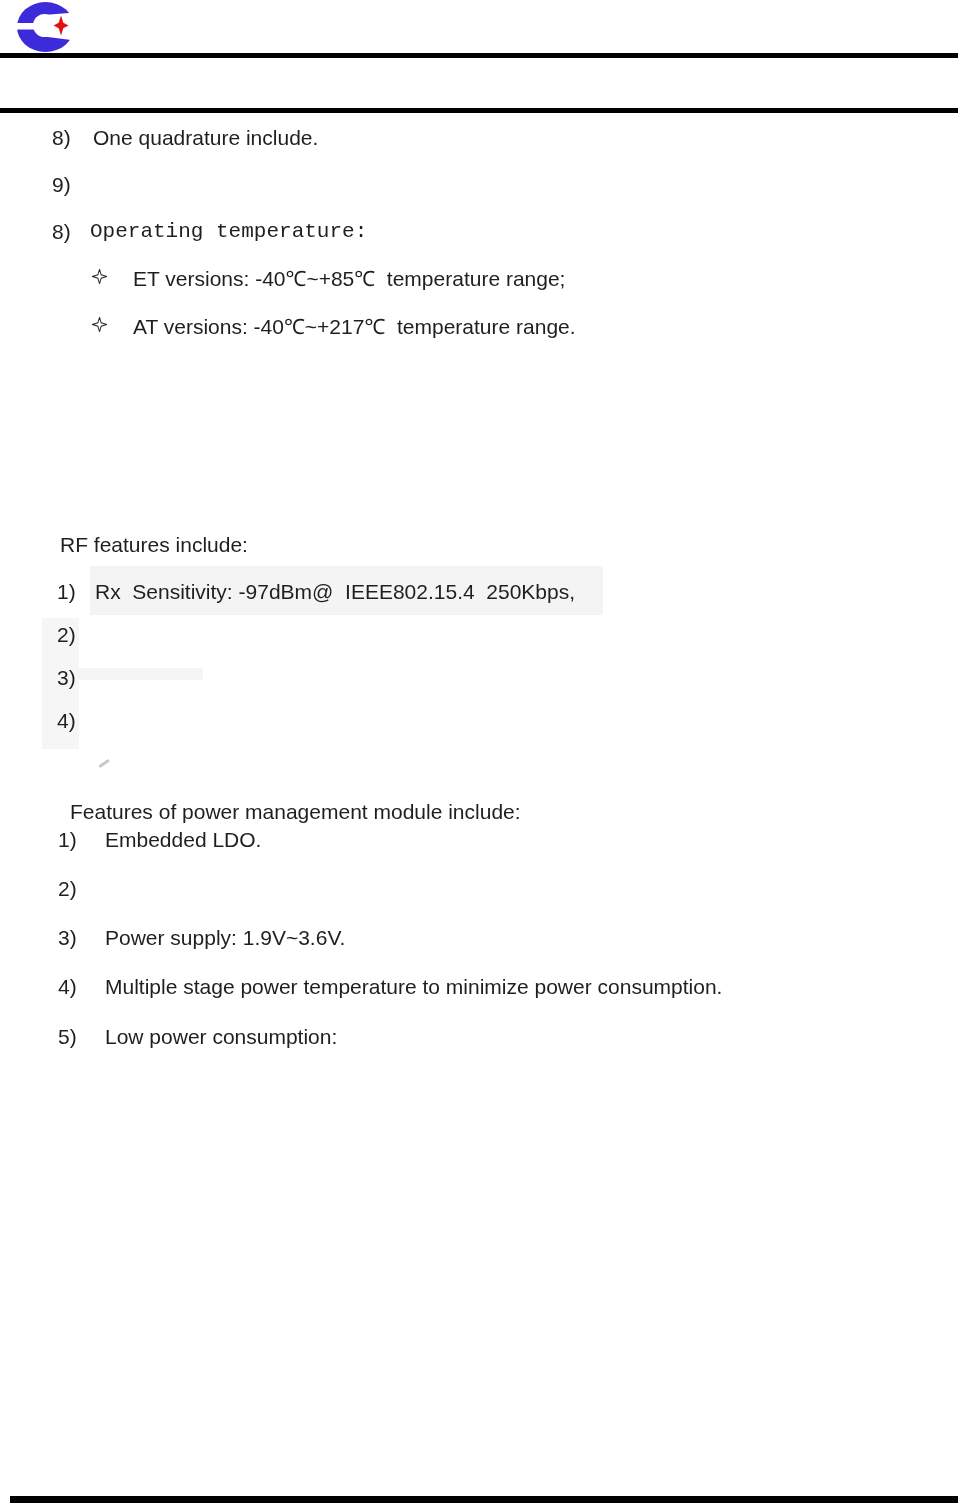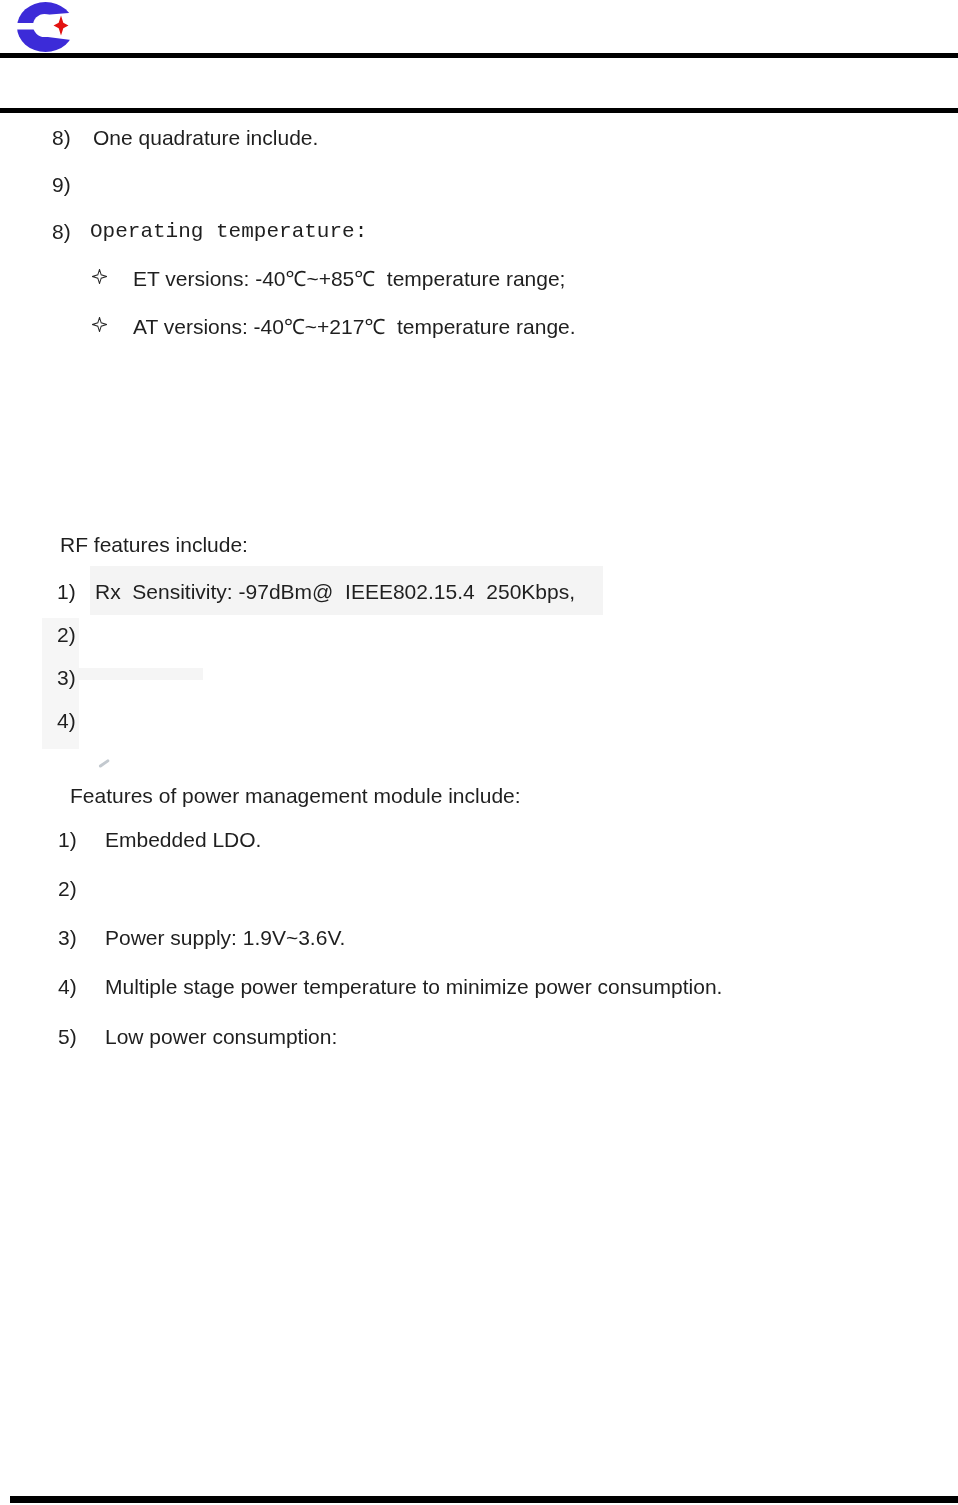--- a/index.html
+++ b/index.html
@@ -98,21 +98,21 @@
   </div>
   <div class="line" style="top:666px">
     <span class="rf-num">3)</span>
     <span class="rf-txt"></span>
   </div>
   <div class="line" style="top:709px">
     <span class="rf-num">4)</span>
     <span class="rf-txt"></span>
   </div>
 
-  <div class="line heading" style="top:784px">
+  <div class="line heading" style="top:800px">
     <span style="left:70px">Features of power management module include:</span>
   </div>
   <div class="line" style="top:828px">
     <span class="pm-num">1)</span>
     <span class="pm-txt">Embedded LDO.</span>
   </div>
   <div class="line" style="top:877px">
     <span class="pm-num">2)</span>
   </div>
   <div class="line" style="top:926px">

